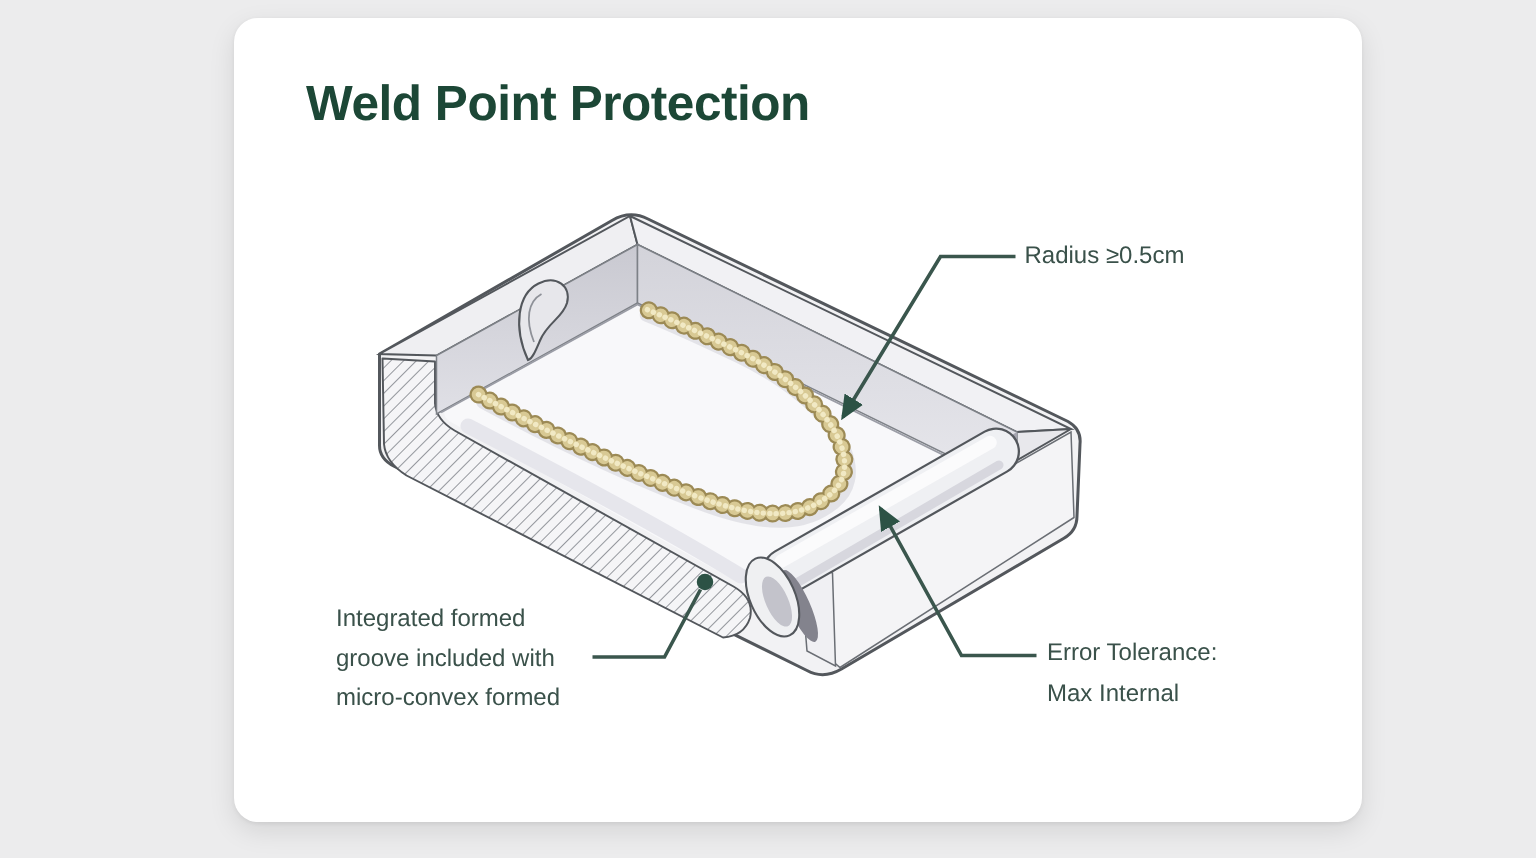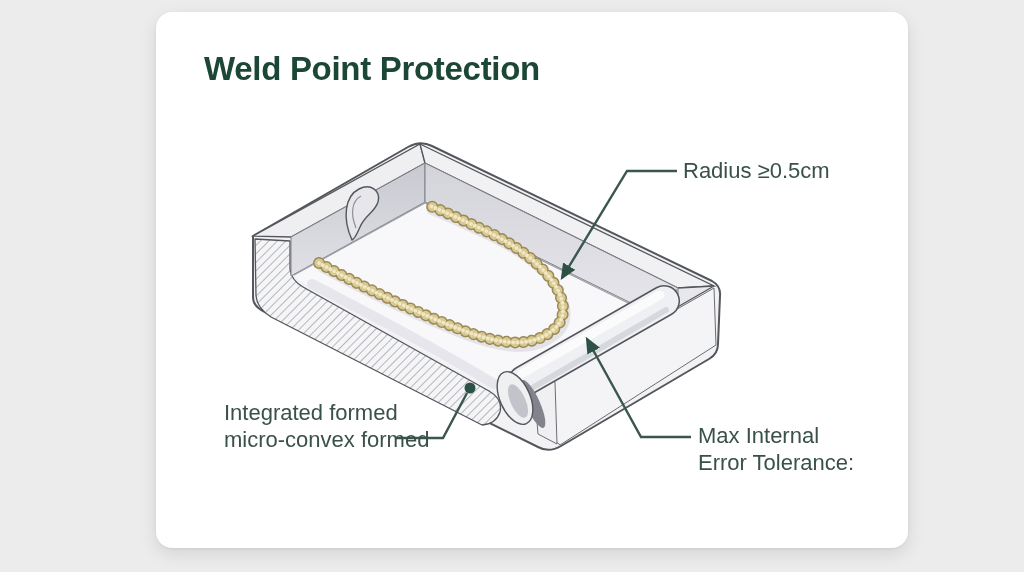--- a/index.html
+++ b/index.html
@@ -21,21 +21,21 @@
     position:absolute;left:156px;top:12px;width:752px;height:536px;
     background:var(--card_background);border-radius:16px;
     box-shadow:0 6px 18px rgba(0,0,0,0.10), 0 1px 3px rgba(0,0,0,0.06);
   }
   .title{
     position:absolute;left:204px;top:50px;
     font-size:33px;font-weight:bold;letter-spacing:-0.3px;
     color:var(--title_text);
   }
   .label{
-    position:absolute;font-size:22px;line-height:26.5px;
+    position:absolute;font-size:16px;line-height:26.5px;
     color:var(--annotation_text);
   }
   .label-radius{left:683px;top:158px;}
   .label-groove{left:204px;top:400px;margin-left:20px;}
   .label-tolerance{left:698px;top:423px;}
   svg.overlay{position:absolute;left:0;top:0;width:1024px;height:572px;}
   .leader{stroke:var(--leader_line);stroke-width:2.4;fill:none;}
   .ln{stroke:var(--outline);}
 </style>
 </head>
@@ -117,21 +117,22 @@
   </svg>
 
   <div class="title">Weld Point Protection</div>
 
   <div class="label label-radius">
     <div>Radius ≥0.5cm</div>
   </div>
 
   <div class="label label-groove">
     <div>Integrated formed</div>
+    <div>groove included with</div>
     <div>micro-convex formed</div>
   </div>
 
   <div class="label label-tolerance">
+    <div>Error Tolerance:</div>
     <div>Max Internal</div>
-    <div>Error Tolerance:</div>
   </div>
 
 </div>
 
 </body></html>

